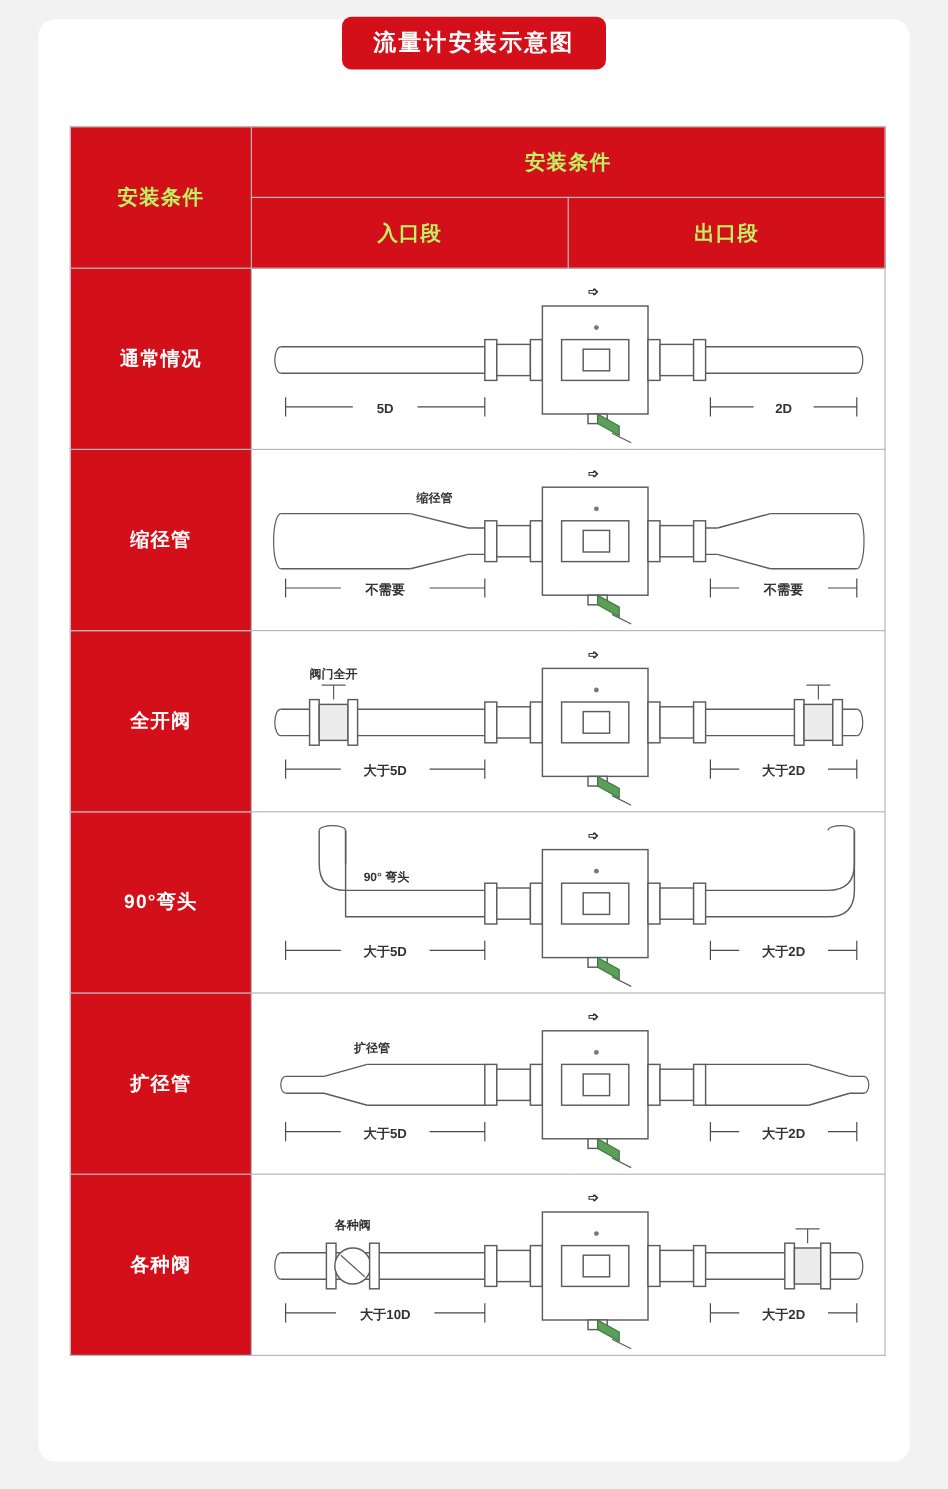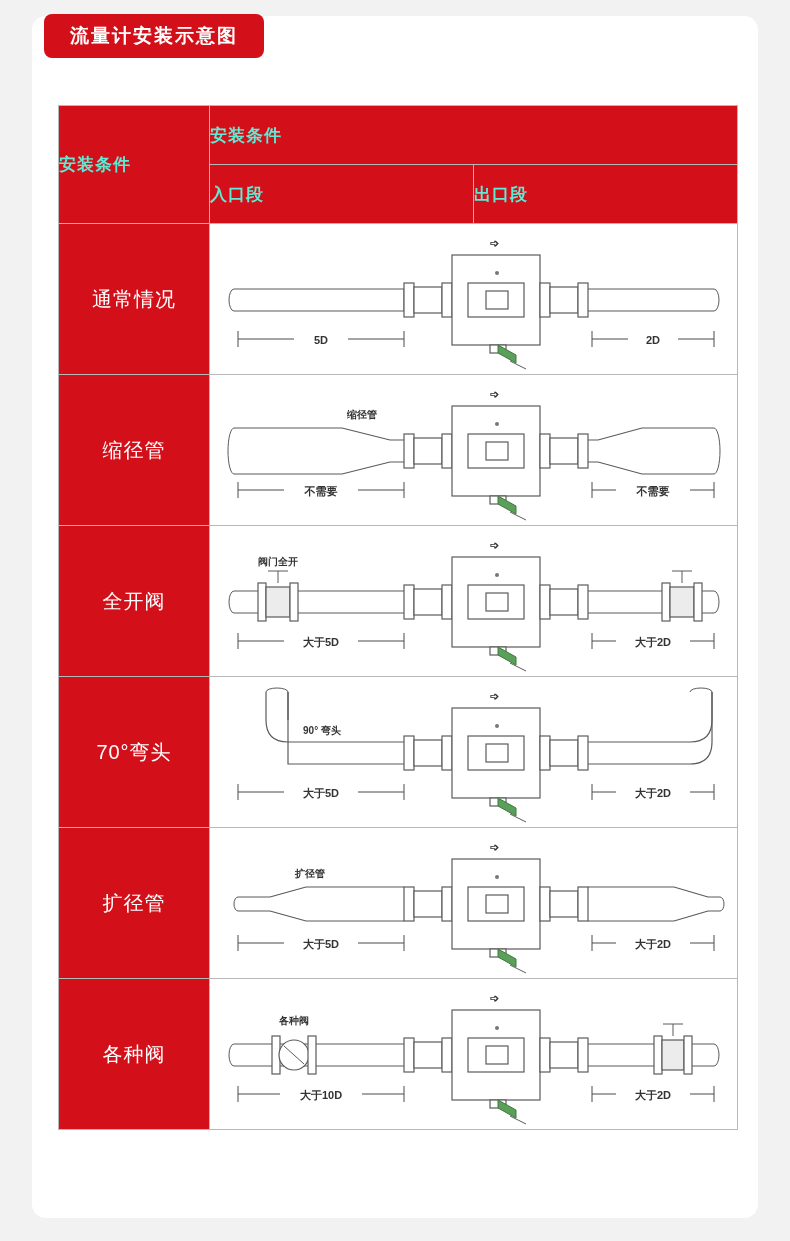--- a/index.html
+++ b/index.html
@@ -10,21 +10,21 @@
     overflow:hidden;
   }
   .page{
     position:absolute;
     left:32px;top:16px;
     width:726px;height:1202px;
     background:#ffffff;
     border-radius:14px;
   }
   .title-wrap{
-    position:absolute;left:12px;top:-2px;width:726px;text-align:left;
+    position:absolute;left:0;top:-2px;width:726px;text-align:center;
   }
   .title-pill{
     display:inline-block;
     background:#d3101a;
     color:#ffffff;
     font-size:19px;
     font-weight:bold;
     letter-spacing:2px;
     padding:9px 26px;
     border-radius:8px;
@@ -35,33 +35,34 @@
     width:680px;
     border-collapse:collapse;
     table-layout:fixed;
   }
   table.diagram td,table.diagram th{
     border:1px solid #b8b8b8;
     padding:0;
   }
   .hdr{
     background:#d3101a;
-    color:#5eead4;
+    color:#bef264;
     font-weight:bold;
     font-size:17px;
+    text-align:center;
     letter-spacing:1px;
   }
   .hdr.type{width:150px;}
   .hdr-cond{height:58px;}
   .hdr-sub{height:58px;}
   .rowlabel{
     background:#d3101a;
     color:#fff;
-    font-weight:normal;
-    font-size:20px;
+    font-weight:bold;
+    font-size:16px;
     text-align:center;
     letter-spacing:1px;
     width:150px;
     margin-left:22px;
   }
   .cellfig{
     background:#fff;
     height:150px;
     vertical-align:middle;
   }
@@ -220,21 +221,21 @@
           <rect x="70" y="105" width="74" height="18" fill="#fff"></rect>
           <text x="107" y="119" text-anchor="middle" class="dimtxt">大于5D</text>
           <path class="dim" d="M378 106 v16 M500 106 v16 M378 114 h122"></path>
           <rect x="402" y="105" width="74" height="18" fill="#fff"></rect>
           <text x="439" y="119" text-anchor="middle" class="dimtxt">大于2D</text>
         </svg>
       </td>
     </tr>
 
     <tr>
-      <td class="rowlabel">70°弯头</td>
+      <td class="rowlabel">90°弯头</td>
       <td class="cellfig" colspan="2">
         <svg width="520" height="148" viewBox="0 0 520 148">
 
           <path class="ln" d="M52 14 v28 q0 22 22 22 h116"></path>
           <path class="ln" d="M74 14 v28 q0 0 0 0 q0 0 0 0 v0 q0 0 0 0"></path>
           <path class="ln" d="M74 14 v30 q0 20 0 20 v22 h116"></path>
           <path class="ln2" d="M52 14 a11 4 0 0 1 22 0"></path>
           <text x="108" y="56" text-anchor="middle" class="lbl">90° 弯头</text>
           <rect class="fillw" x="190" y="58" width="10" height="34"></rect>
           <rect class="fillw" x="200" y="62" width="28" height="26"></rect>

